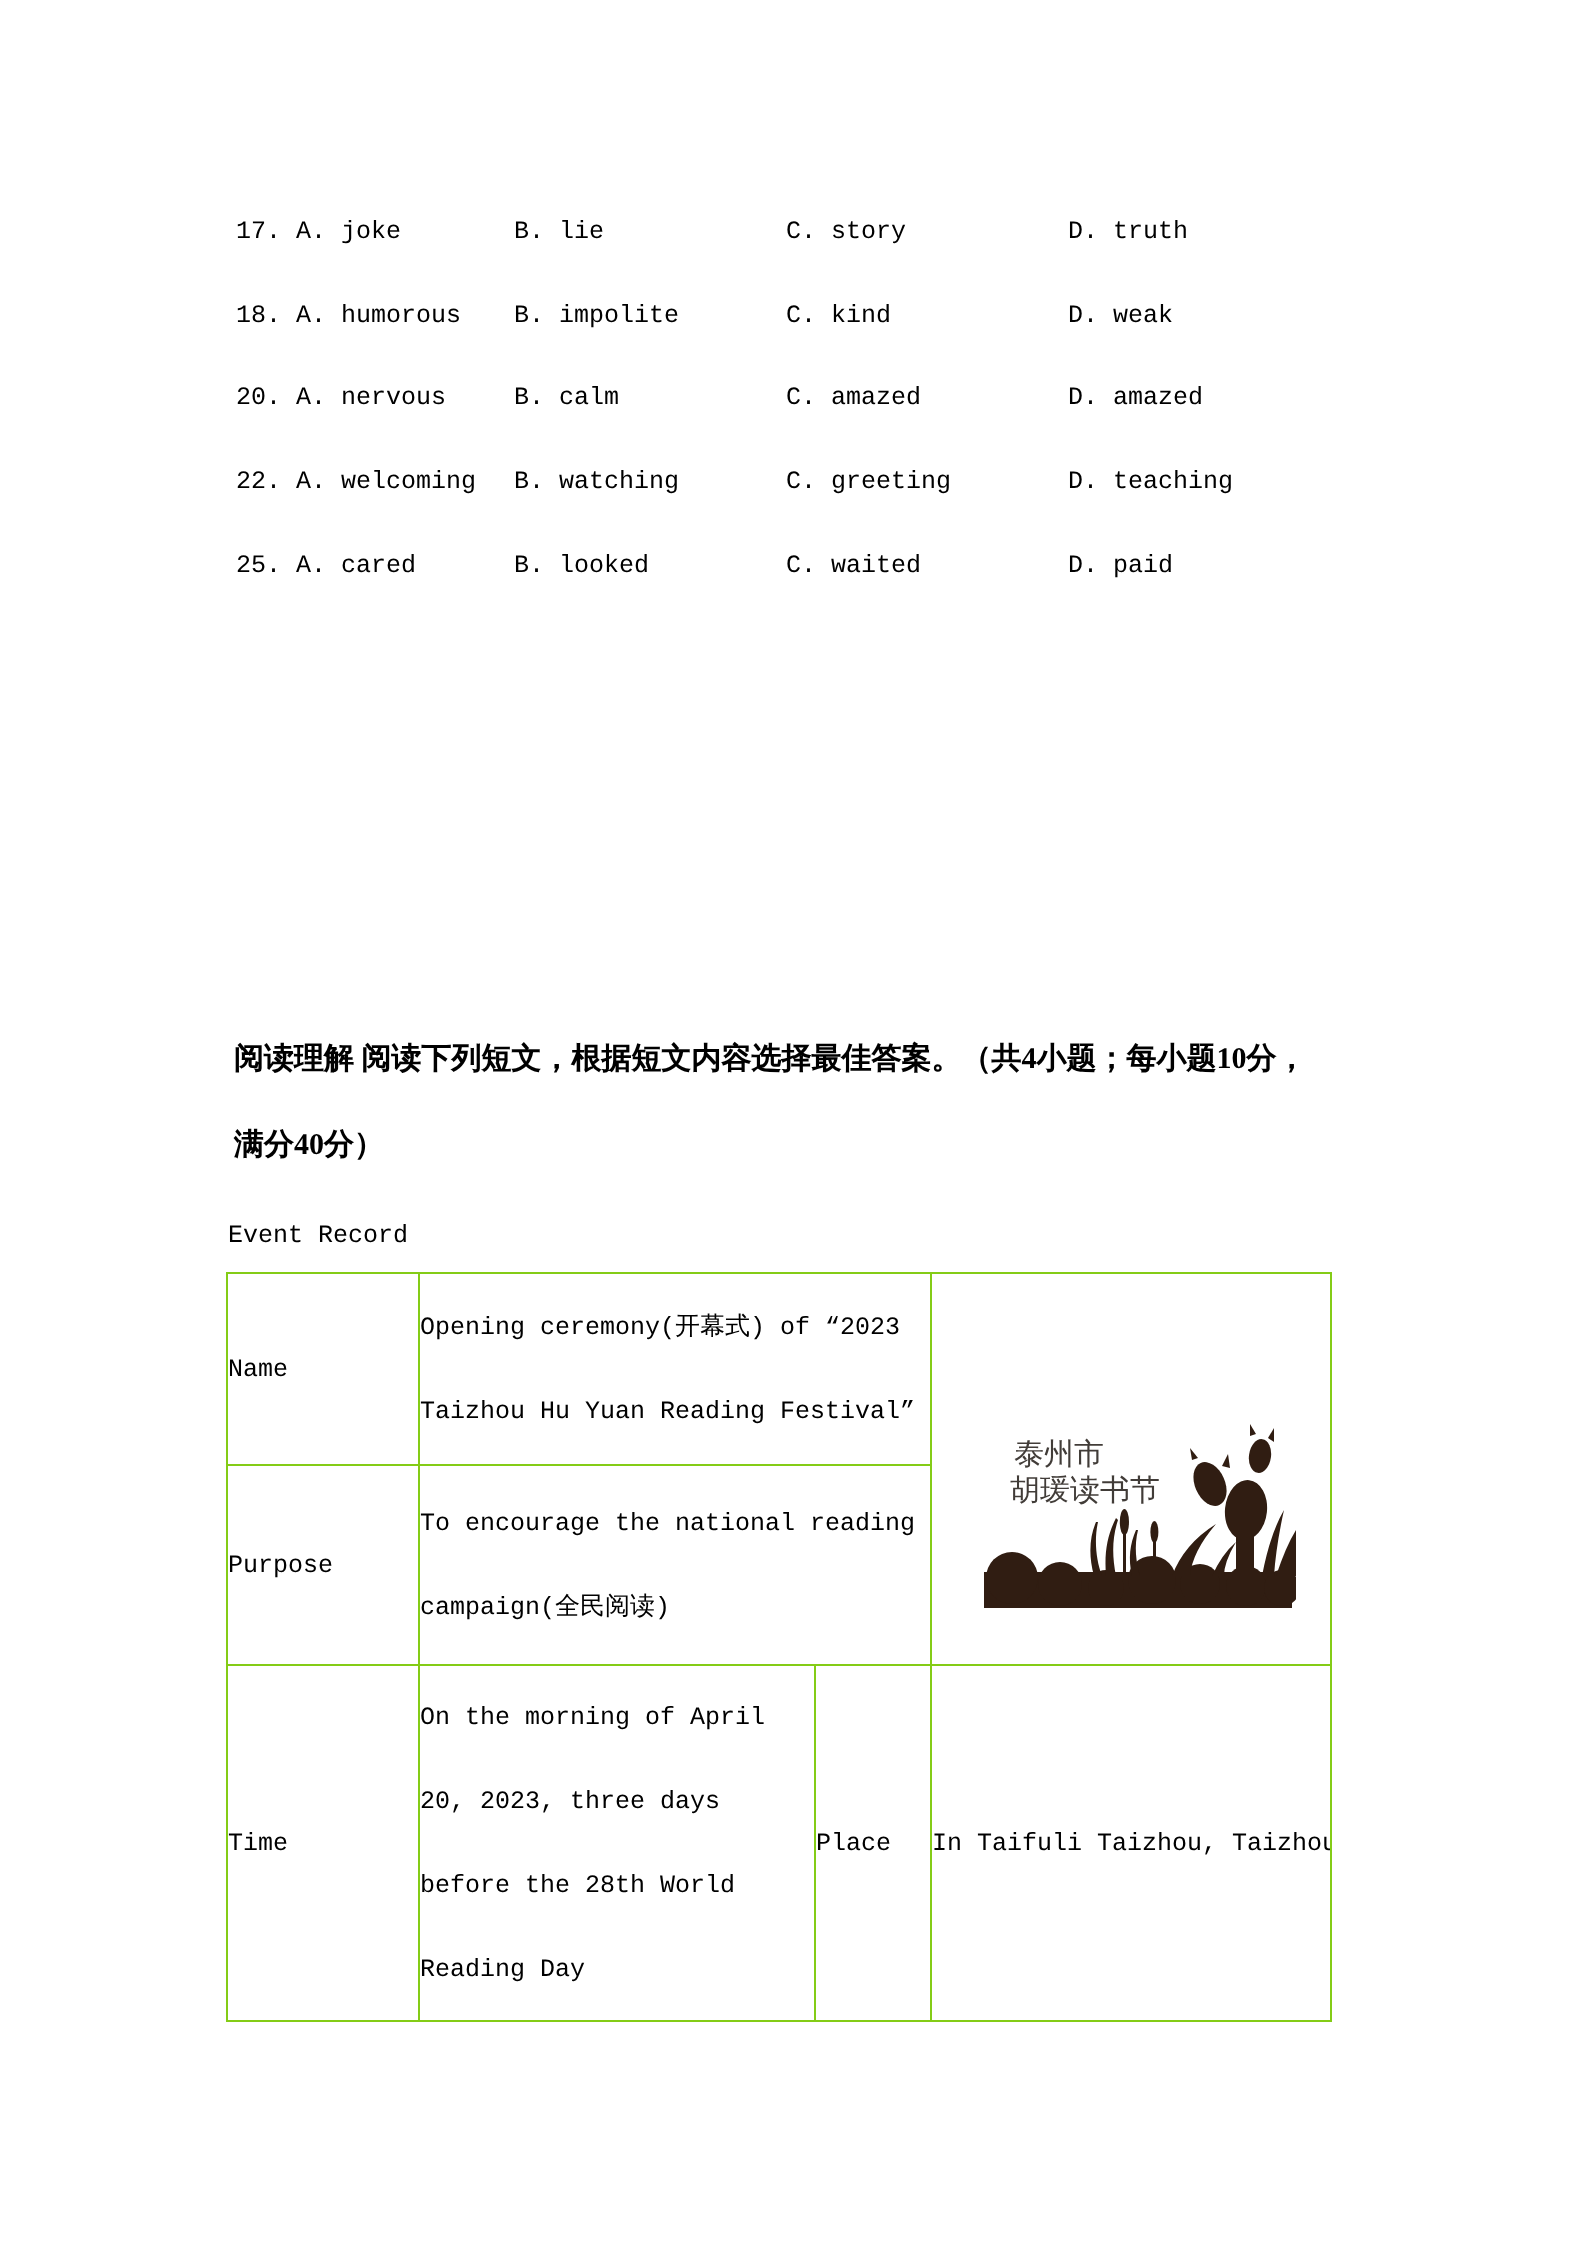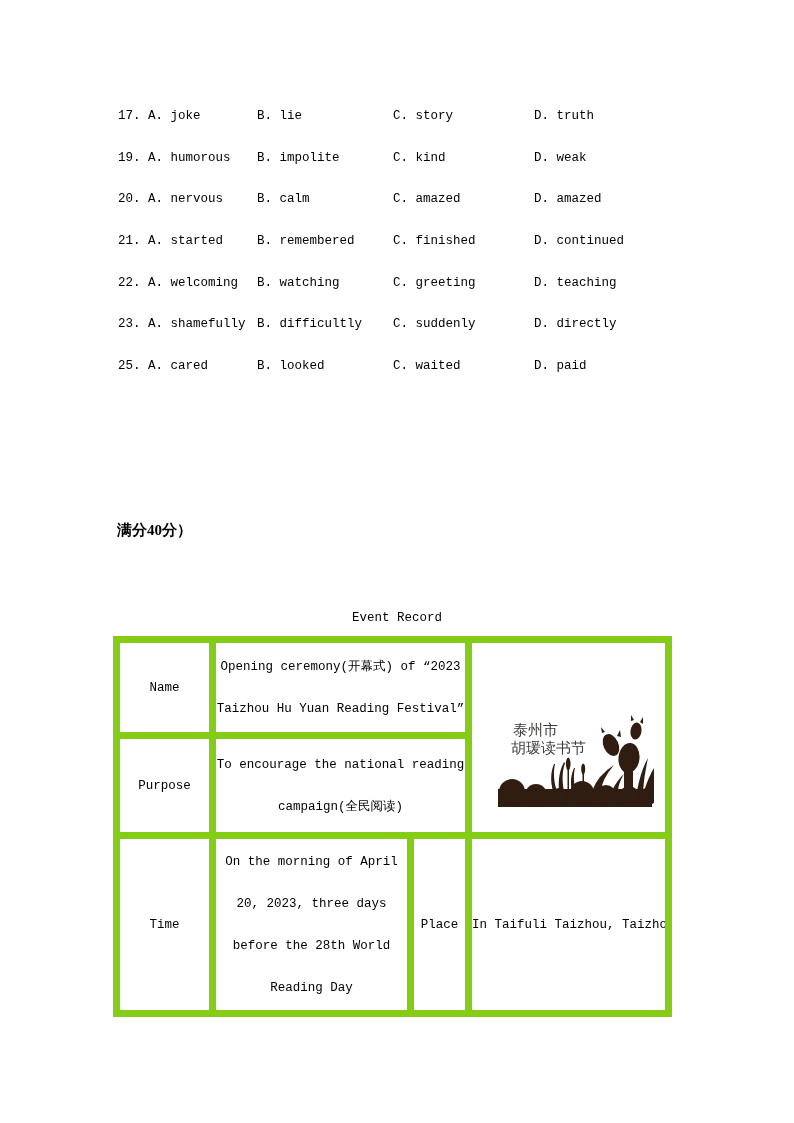--- a/index.html
+++ b/index.html
@@ -30,31 +30,31 @@
   .instruction {
     position: absolute; left: 117px; top: 509px; width: 600px;
     font-family: "Liberation Serif", "DejaVu Serif", serif;
     font-weight: bold; font-size: 15px; line-height: 42.5px;
     white-space: nowrap;
   }
 
   
   .table-title {
     position: absolute; left: 114px; top: 610px; width: 566px;
-    text-align: center; font-size: 12.5px; line-height: 16px;
+    text-align: left; font-size: 12.5px; line-height: 16px;
   }
 
   
   table.event {
     position: absolute; left: 113px; top: 636px;
     border-collapse: collapse; table-layout: fixed; width: 553px;
   }
   table.event td {
-    border: 7px solid #84cc16;
-    text-align: center; vertical-align: middle;
+    border: 1px solid #84cc16;
+    vertical-align: middle;
     font-size: 12.5px; padding: 0; overflow: hidden;
   }
   td.lbl { line-height: 16px; }
   td.content .cline { line-height: 42px; white-space: nowrap; }
   td.imgcell { vertical-align: top; }
   .logo-wrap { margin: 31px 0 0 24px; width: 158px; height: 110px; }
   svg text { font-family: "Liberation Serif", "DejaVu Serif", serif; }
 </style>
 </head>
 <body>
@@ -62,58 +62,47 @@
 <div class="page">
 
   <div class="questions">
     <div class="q-row">
       <span class="qc"><span>17.</span> <span>A. joke</span></span>
       <span class="qc">B. lie</span>
       <span class="qc">C. story</span>
       <span class="qc">D. truth</span>
     </div>
     <div class="q-row">
-      <span class="qc"><span>19.</span> <span>A. humorous</span></span>
+      <span class="qc"><span>18.</span> <span>A. humorous</span></span>
       <span class="qc">B. impolite</span>
       <span class="qc">C. kind</span>
       <span class="qc">D. weak</span>
     </div>
     <div class="q-row">
       <span class="qc"><span>20.</span> <span>A. nervous</span></span>
       <span class="qc">B. calm</span>
       <span class="qc">C. amazed</span>
       <span class="qc">D. amazed</span>
     </div>
     <div class="q-row">
-      <span class="qc"><span>21.</span> <span>A. started</span></span>
-      <span class="qc">B. remembered</span>
-      <span class="qc">C. finished</span>
-      <span class="qc">D. continued</span>
-    </div>
-    <div class="q-row">
       <span class="qc"><span>22.</span> <span>A. welcoming</span></span>
       <span class="qc">B. watching</span>
       <span class="qc">C. greeting</span>
       <span class="qc">D. teaching</span>
-    </div>
-    <div class="q-row">
-      <span class="qc"><span>23.</span> <span>A. shamefully</span></span>
-      <span class="qc">B. difficultly</span>
-      <span class="qc">C. suddenly</span>
-      <span class="qc">D. directly</span>
     </div>
     <div class="q-row">
       <span class="qc"><span>25.</span> <span>A. cared</span></span>
       <span class="qc">B. looked</span>
       <span class="qc">C. waited</span>
       <span class="qc">D. paid</span>
     </div>
   </div>
 
   <div class="instruction">
+    <div>阅读理解 阅读下列短文，根据短文内容选择最佳答案。（共4小题；每小题10分，</div>
     <div>满分40分）</div>
   </div>
 
   <div class="table-title">Event Record</div>
 
   <table class="event">
     <colgroup>
       <col style="width:96px">
         <col style="width:198px">
         <col style="width:58px">

